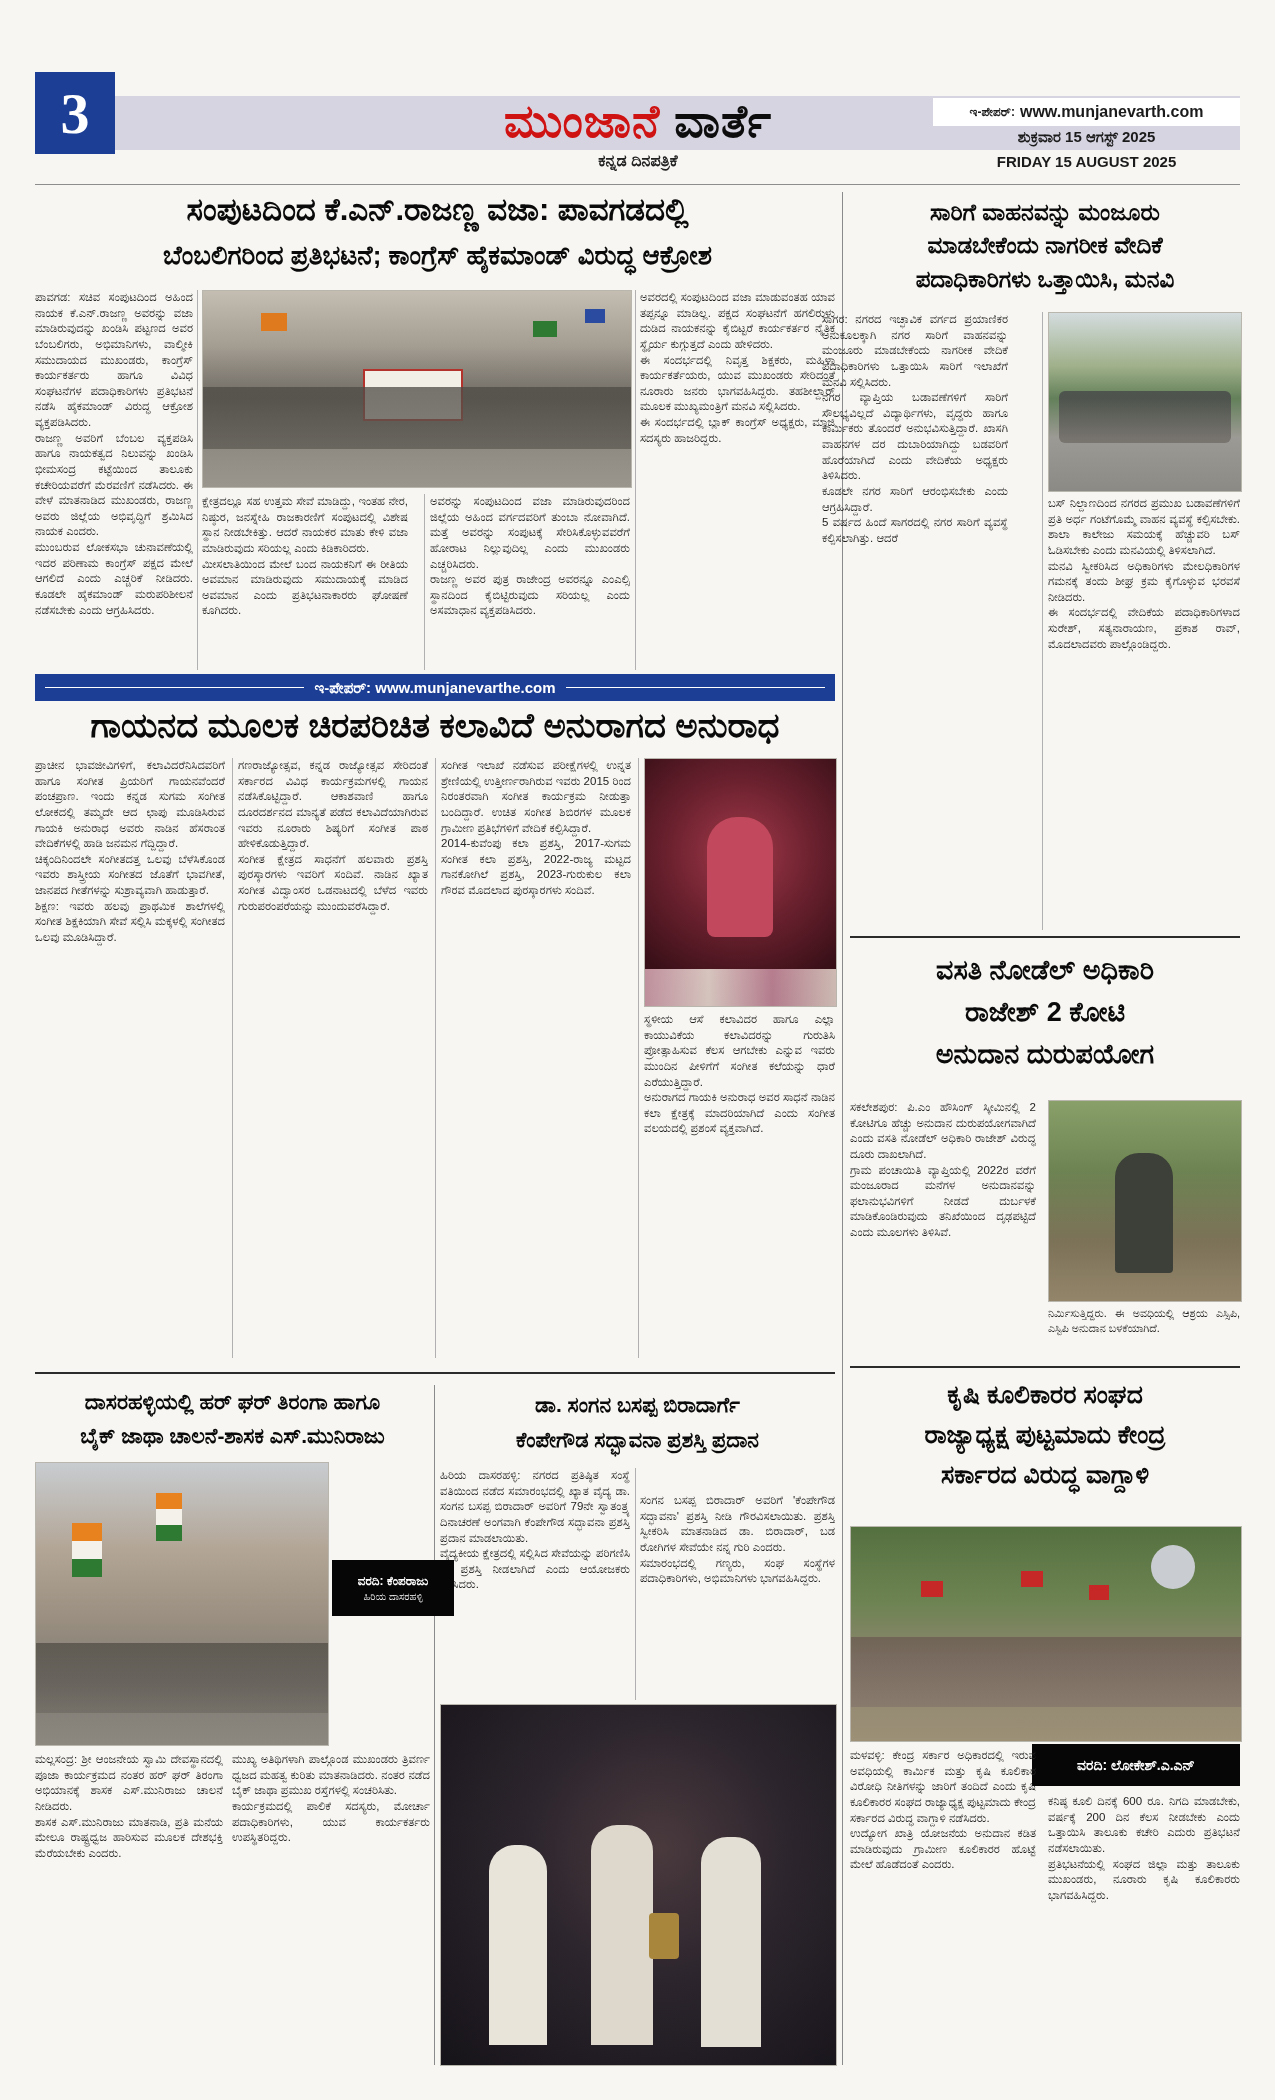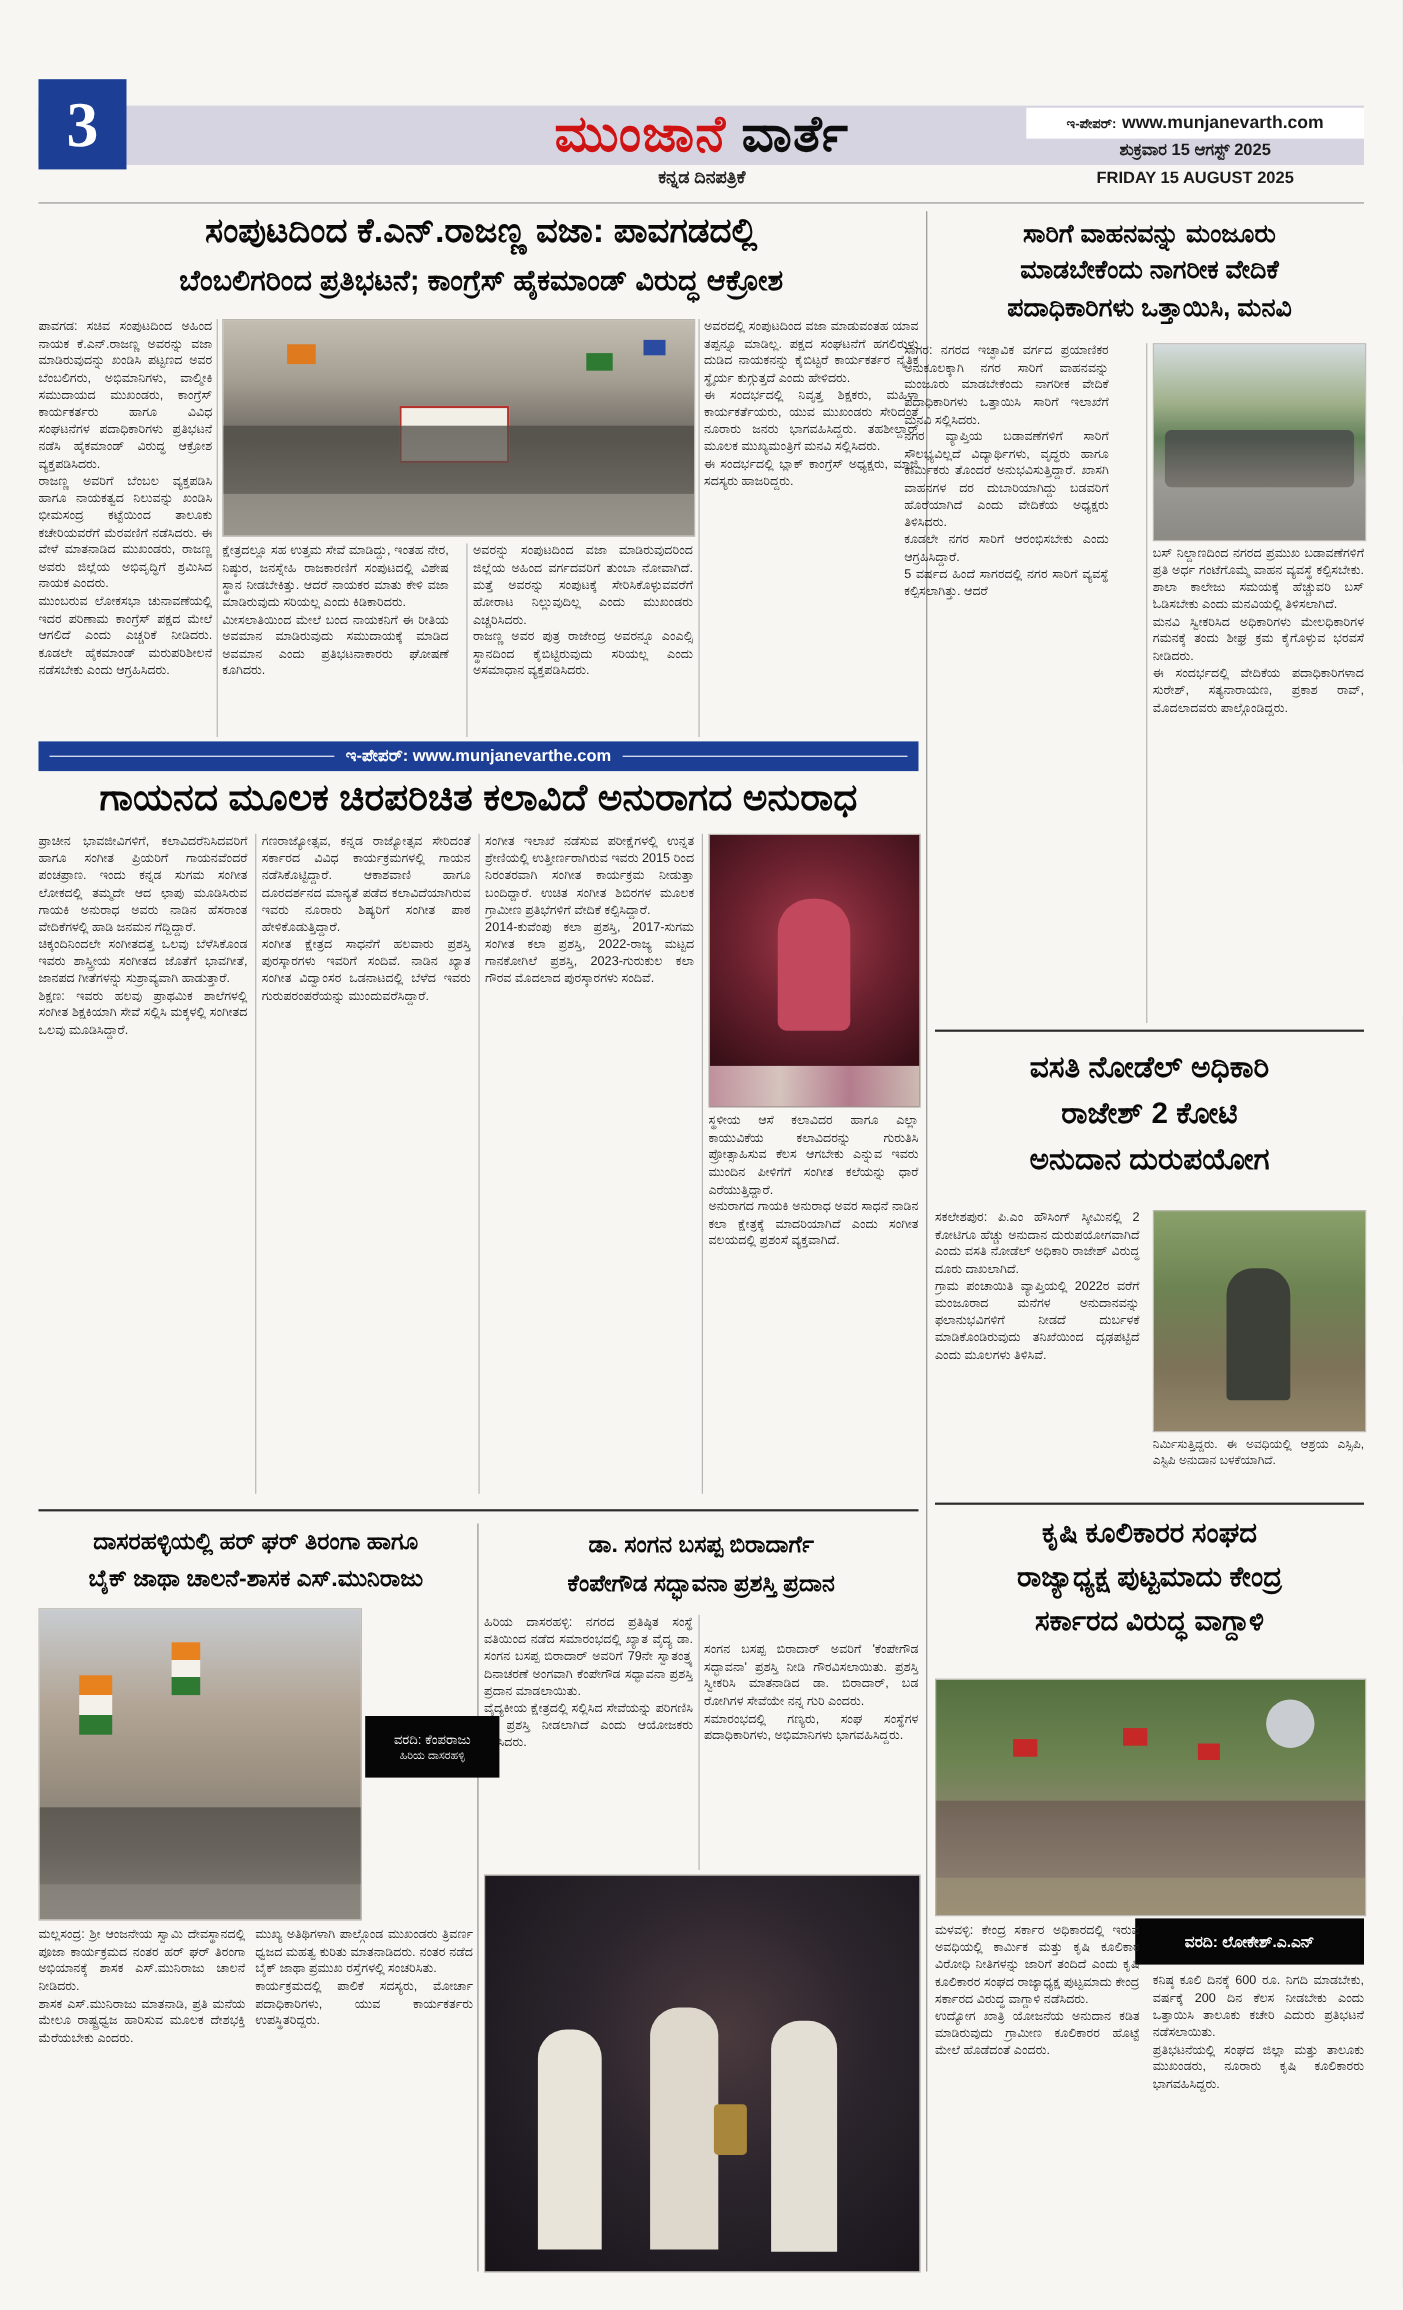--- a/index.html
+++ b/index.html
@@ -132,21 +132,21 @@
   <div class="abs headline" style="left:35px;top:1385px;width:395px;font-size:21px;line-height:1.6;">ದಾಸರಹಳ್ಳಿಯಲ್ಲಿ ಹರ್ ಘರ್ ತಿರಂಗಾ ಹಾಗೂ
 ಬೈಕ್ ಜಾಥಾ ಚಾಲನೆ-ಶಾಸಕ ಎಸ್.ಮುನಿರಾಜು</div>
 
   <div class="abs photo" style="left:35px;top:1462px;width:292px;height:282px;background:linear-gradient(180deg,#c8ccd0 0%,#b3a697 30%,#9a8f80 55%,#7f7b74 78%,#8c8880 100%);">
     <div style="position:absolute;left:36px;top:60px;width:30px;height:54px;background:linear-gradient(180deg,#e8821e 33%,#f4f1ea 33%,#f4f1ea 66%,#2f7a33 66%);"></div>
     <div style="position:absolute;left:120px;top:30px;width:26px;height:48px;background:linear-gradient(180deg,#e8821e 33%,#f4f1ea 33%,#f4f1ea 66%,#2f7a33 66%);"></div>
     <div style="position:absolute;left:0;top:180px;width:292px;height:70px;background:linear-gradient(180deg,#4b4741,#6e6a62);opacity:.7;"></div>
   </div>
 
   <div class="abs byline-box" style="left:332px;top:1560px;width:122px;height:56px;z-index:3;">
-    <span style="font-size:12px;font-weight:normal;">ವರದಿ: ಕೆಂಪರಾಜು</span>
+    <span style="font-size:12px;font-weight:bold;">ವರದಿ: ಕೆಂಪರಾಜು</span>
     <span style="font-size:10px;margin-top:3px;">ಹಿರಿಯ ದಾಸರಹಳ್ಳಿ</span>
   </div>
 
   <div class="abs body-text" style="left:35px;top:1752px;width:188px;height:312px;">ಮಲ್ಲಸಂದ್ರ: ಶ್ರೀ ಆಂಜನೇಯ ಸ್ವಾಮಿ ದೇವಸ್ಥಾನದಲ್ಲಿ ಪೂಜಾ ಕಾರ್ಯಕ್ರಮದ ನಂತರ ಹರ್ ಘರ್ ತಿರಂಗಾ ಅಭಿಯಾನಕ್ಕೆ ಶಾಸಕ ಎಸ್.ಮುನಿರಾಜು ಚಾಲನೆ ನೀಡಿದರು.
 ಶಾಸಕ ಎಸ್.ಮುನಿರಾಜು ಮಾತನಾಡಿ, ಪ್ರತಿ ಮನೆಯ ಮೇಲೂ ರಾಷ್ಟ್ರಧ್ವಜ ಹಾರಿಸುವ ಮೂಲಕ ದೇಶಭಕ್ತಿ ಮೆರೆಯಬೇಕು ಎಂದರು.</div>
   <div class="abs body-text" style="left:232px;top:1752px;width:198px;height:312px;">ಮುಖ್ಯ ಅತಿಥಿಗಳಾಗಿ ಪಾಲ್ಗೊಂಡ ಮುಖಂಡರು ತ್ರಿವರ್ಣ ಧ್ವಜದ ಮಹತ್ವ ಕುರಿತು ಮಾತನಾಡಿದರು. ನಂತರ ನಡೆದ ಬೈಕ್ ಜಾಥಾ ಪ್ರಮುಖ ರಸ್ತೆಗಳಲ್ಲಿ ಸಂಚರಿಸಿತು.
 ಕಾರ್ಯಕ್ರಮದಲ್ಲಿ ಪಾಲಿಕೆ ಸದಸ್ಯರು, ಮೋರ್ಚಾ ಪದಾಧಿಕಾರಿಗಳು, ಯುವ ಕಾರ್ಯಕರ್ತರು ಉಪಸ್ಥಿತರಿದ್ದರು.</div>
   <div class="abs vrule" style="left:434px;top:1385px;height:680px;"></div>
 
   <div class="abs headline" style="left:440px;top:1388px;width:395px;font-size:21px;line-height:1.65;">ಡಾ. ಸಂಗನ ಬಸಪ್ಪ ಬಿರಾದಾರ್ಗೆ

